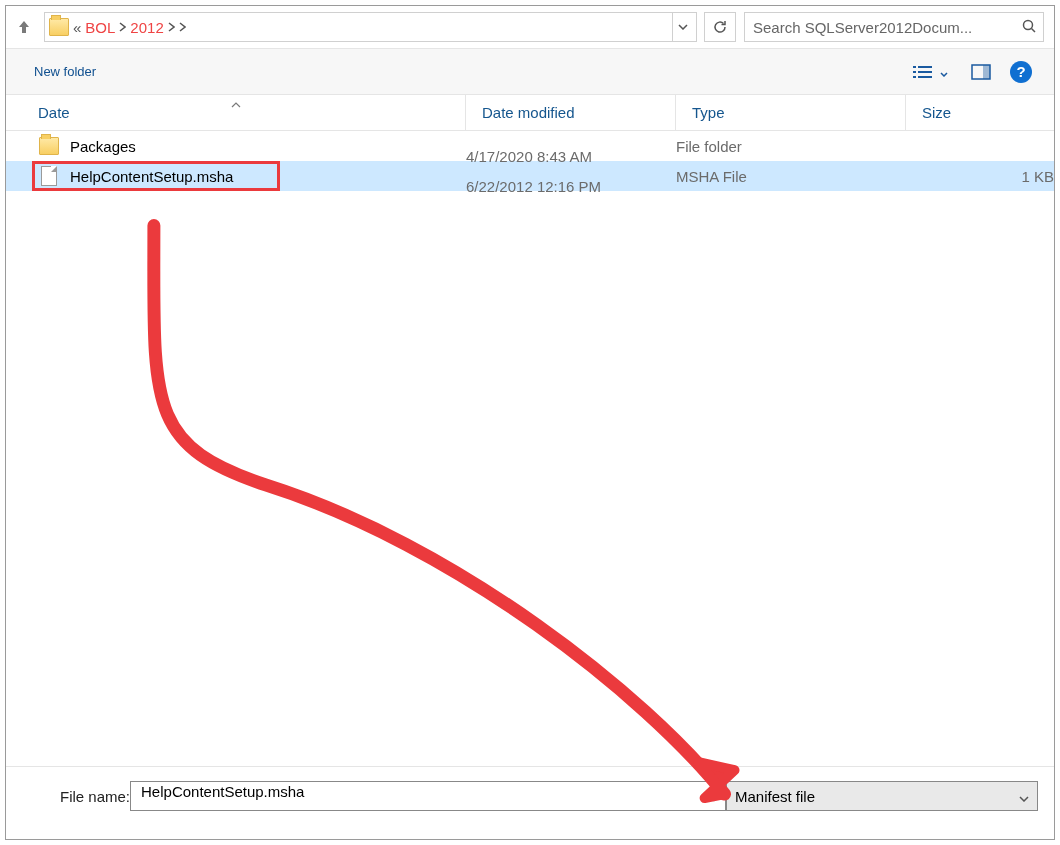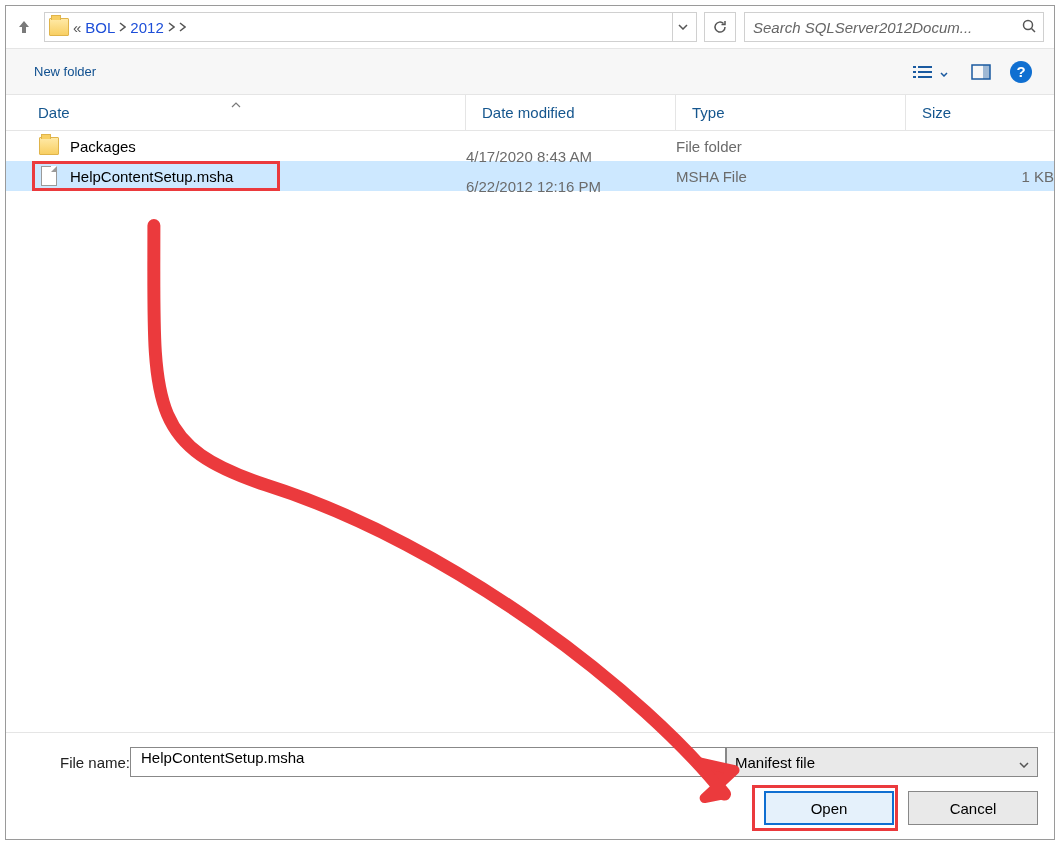--- a/index.html
+++ b/index.html
@@ -57,21 +57,21 @@
   }
   .folder-glyph::before {
     content: "";
     position: absolute;
     left: 1px; top: -4px;
     width: 8px; height: 4px;
     background: #f8cf63;
     border: 1px solid #e0b44a;
     border-bottom: none;
   }
-  .crumb { color: #1d4ed8; white-space: nowrap; }
+  .crumb { color: #ef4444; white-space: nowrap; }
   .crumb-sep { color: #555; }
   .crumb-sep svg { display: block; }
   .history-btns {
     width: 20px; height: 28px;
     border-left: 1px solid #d0d0d0;
     display: flex; align-items: center; justify-content: center;
     color: #555;
   }
   .refresh-btn {
     width: 32px; height: 30px;
@@ -88,21 +88,20 @@
     gap: 6px;
     color: #666;
     background: #fff;
   }
   .search-box input {
     border: none; outline: none;
     flex: 1;
     font-size: 15px;
     color: #0f172a;
     background: transparent;
-    font-style: italic;
   }
   .search-box input::placeholder { color: #666; }
   .search-icon { color: #555; }
 
   
   .toolbar {
     display: flex;
     align-items: center;
     height: 46px;
     padding: 0 16px 0 28px;
@@ -394,29 +393,20 @@
       </div>
       <div class="ft-select">
         <span>Manifest file</span>
         <span>
           <svg width="10" height="6">
               <path d="M1 1 L5 5 L9 1" fill="none" stroke="#555" stroke-width="1.5"></path>
             </svg>
         </span>
       </div>
     </div>
-    <div class="btn-row">
-      <div class="btn primary">
-        <span>Open</span>
-      </div>
-      <div class="btn">
-        <span>Cancel</span>
-      </div>
-      <div class="red-box-open"></div>
-    </div>
   </div>
 
   <svg class="arrow-overlay" viewBox="0 0 1050 835">
     <path d="M 148 220
              C 148 400, 140 440, 260 480
              C 450 540, 640 690, 720 790" fill="none" stroke="#eb3a3d" stroke-width="13" stroke-linecap="round"></path>
     <path d="M 720 790 L 694 758 L 730 766 L 700 794 Z" fill="#eb3a3d" stroke="#eb3a3d" stroke-width="10" stroke-linejoin="round"></path>
   </svg>
 
 </div>

